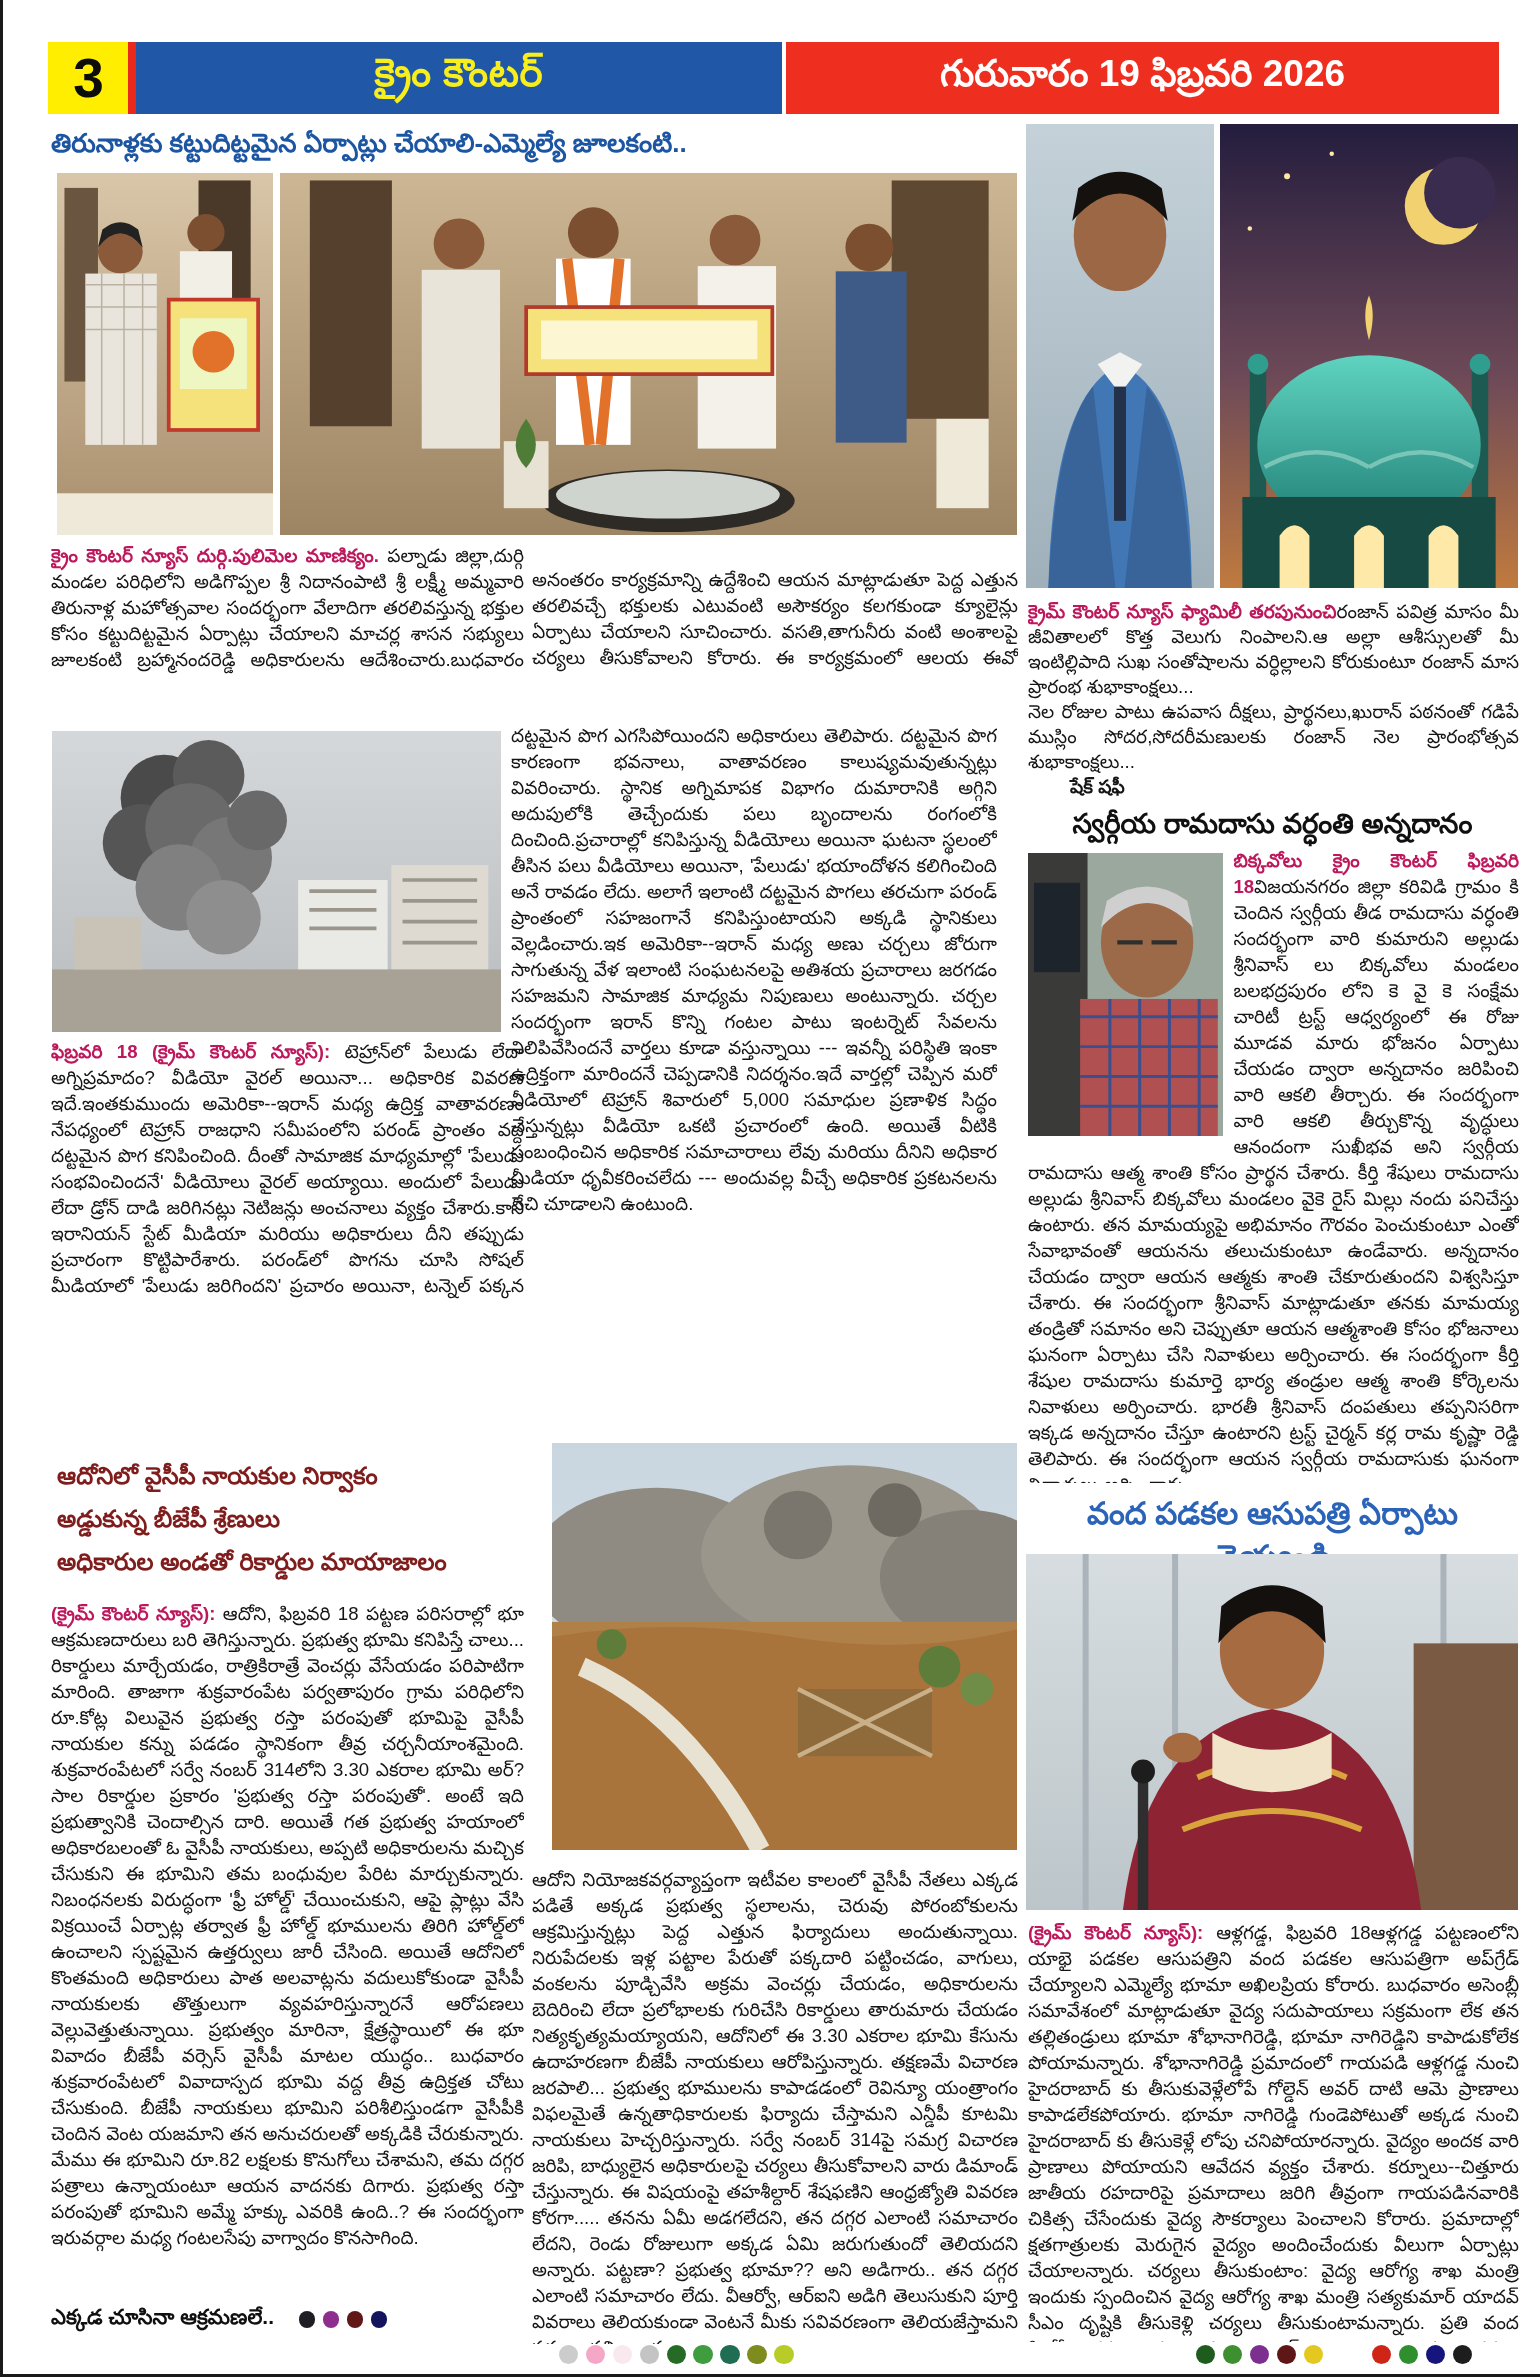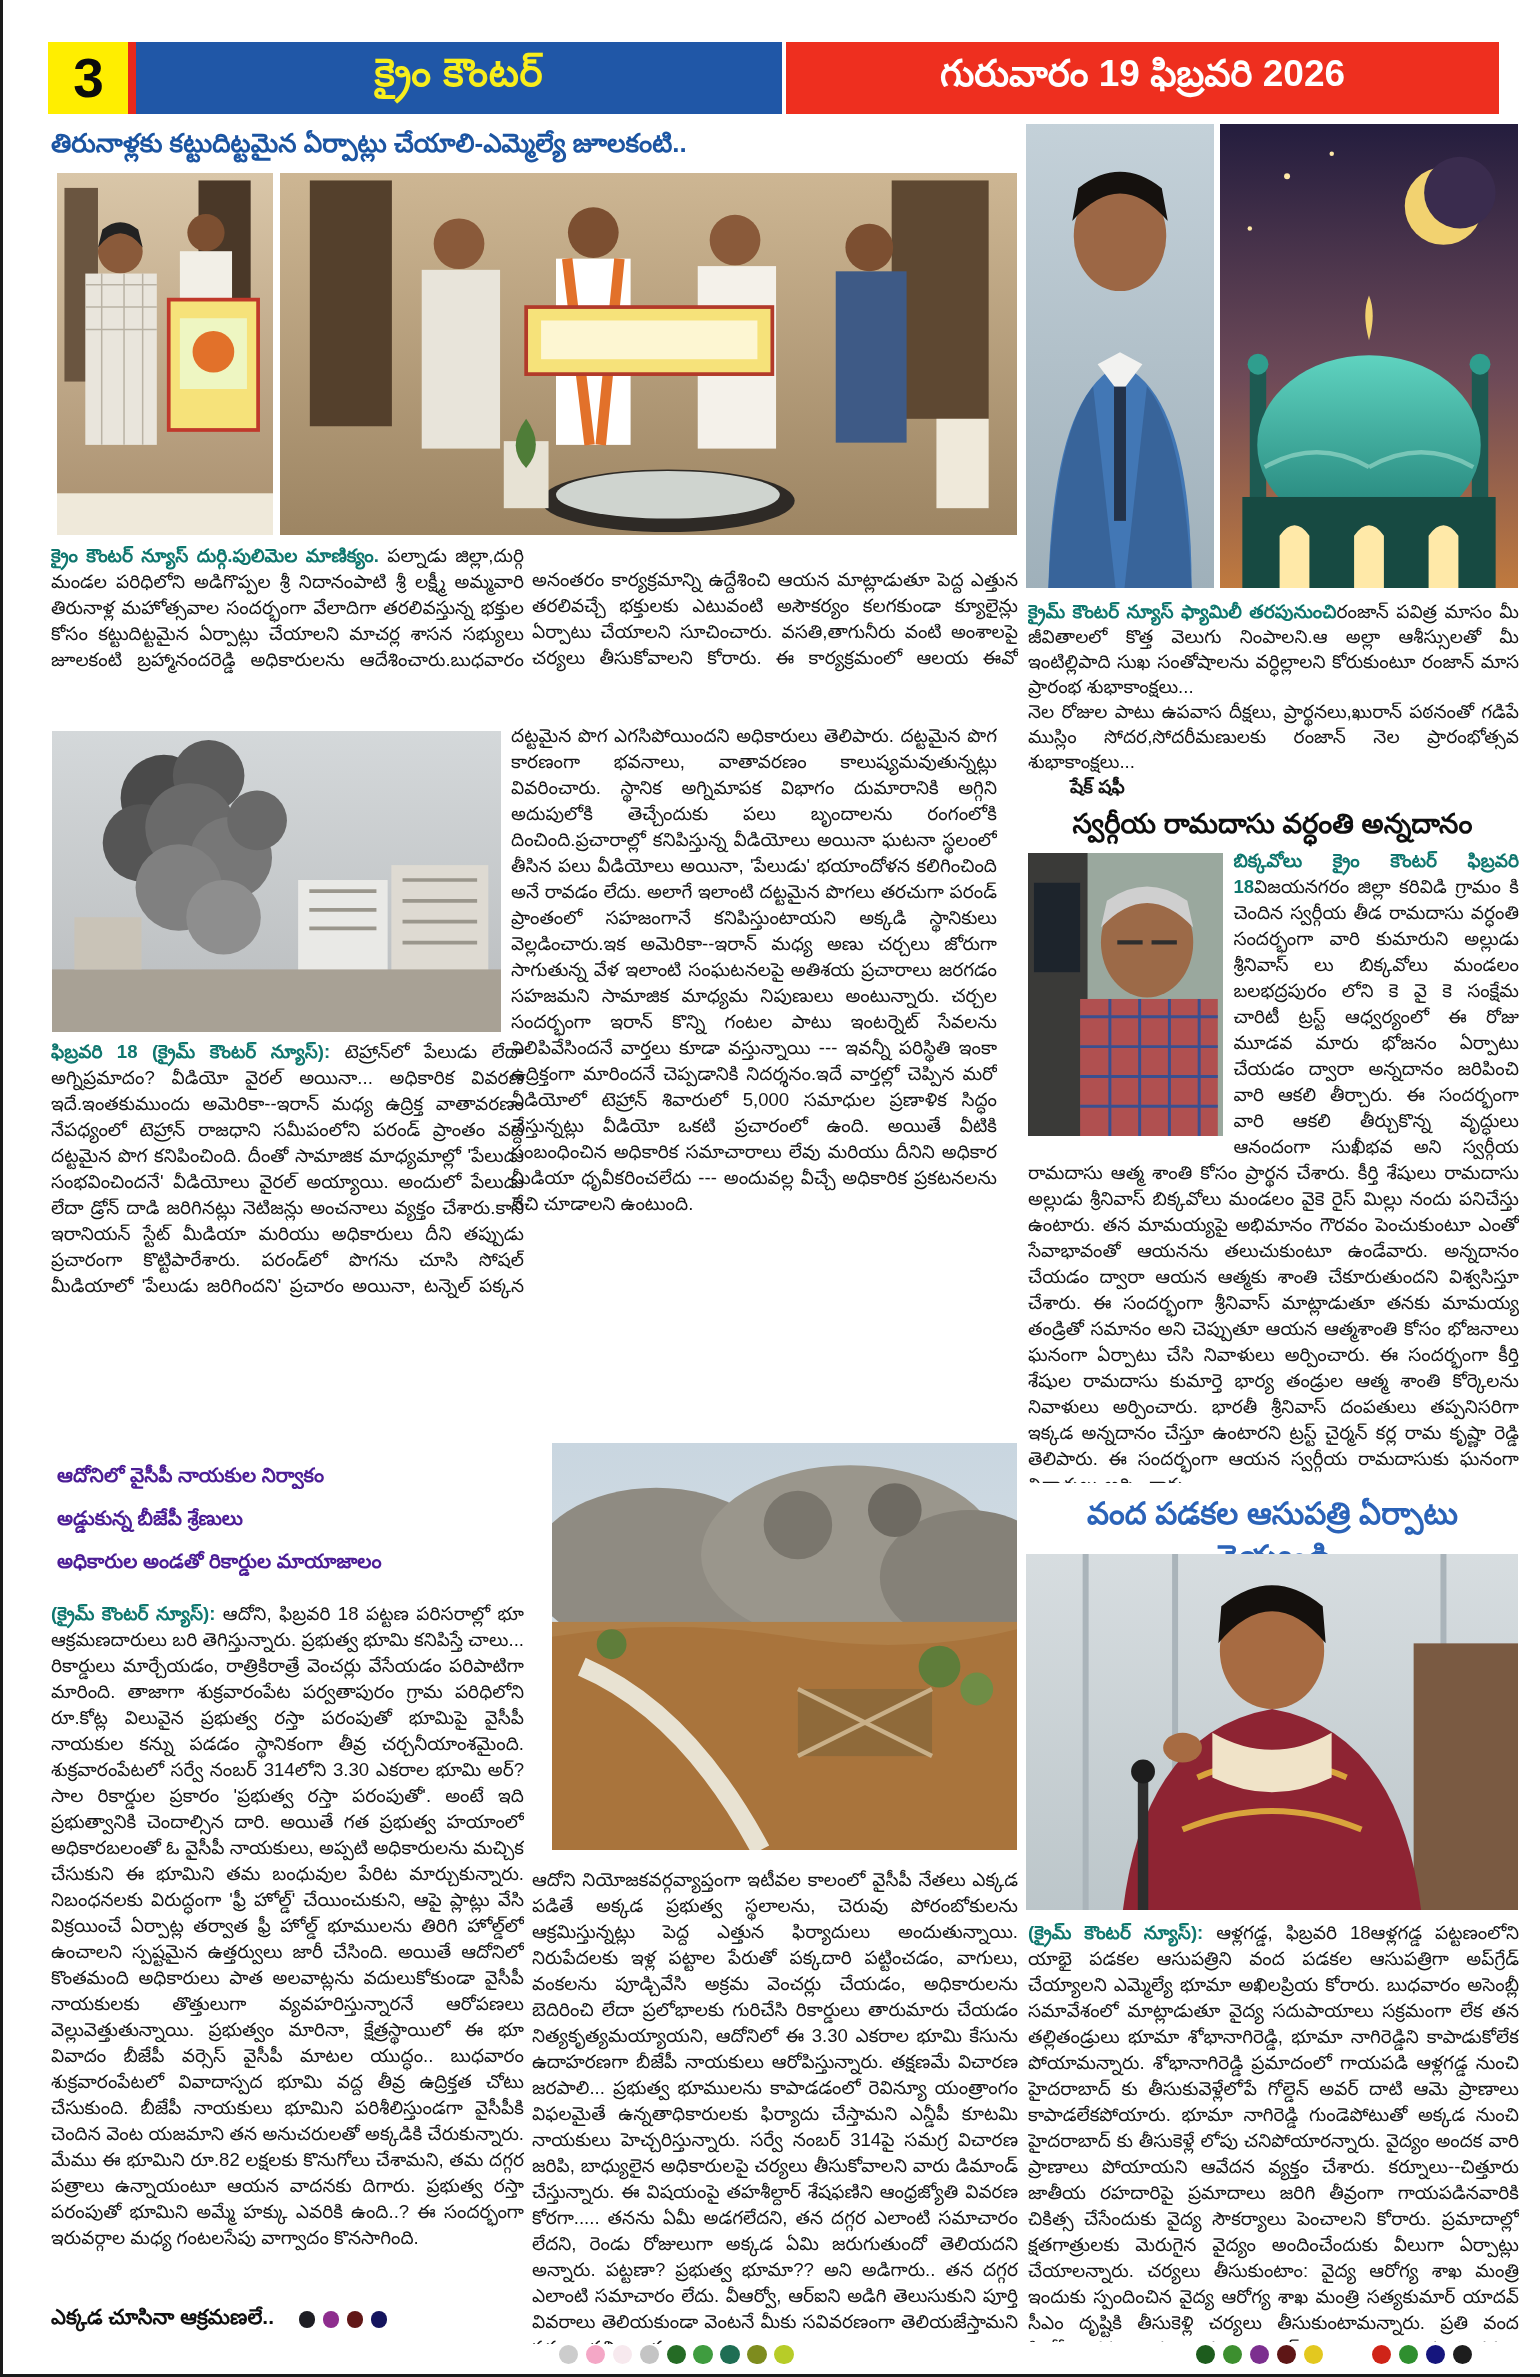--- a/index.html
+++ b/index.html
@@ -16,24 +16,24 @@
   .datebar{left:783px;top:42px;width:713px;height:72px;background:#ee2f1f;display:flex;align-items:center;justify-content:center;}
   .datetext{color:#ffffff;font-size:37px;font-weight:bold;}
   
   .h1{left:48px;top:122px;width:974px;font-size:26px;line-height:42px;font-weight:bold;color:#1c55a2;}
   .h2{left:48px;top:674px;width:969px;font-size:32px;line-height:40px;font-weight:bold;color:#3c0f0a;}
   .hbig{left:45px;top:1306px;width:992px;font-size:86px;line-height:101px;font-weight:bold;color:#2b63b8;
         text-shadow:5.2px 5.2px 0 #adc3e6;letter-spacing:-1.5px;}
   .h3{left:1025px;top:808px;width:489px;font-size:27.6px;font-weight:bold;color:#101010;text-align:center;}
   .h4{left:1025px;top:1496px;width:489px;font-size:31px;font-weight:bold;color:#2b63b8;text-align:center;}
   .subhead{left:54px;top:1454px;width:480px;}
-  .subhead div{font-size:20px;line-height:43px;font-weight:bold;color:#4c1d95;}
+  .subhead div{font-size:24px;line-height:43px;font-weight:bold;color:#7f1d1d;}
   
   .body-txt{font-size:18.6px;line-height:26px;text-align:justify;color:#141414;overflow:hidden;}
-  .lead{color:#0f766e;font-weight:bold;}
+  .lead{color:#be185d;font-weight:bold;}
   .cap1{left:48px;top:543px;width:473px;height:131px;}
   .mid1{left:529px;top:567px;width:486px;height:106px;}
   .ramzan{left:1025px;top:599px;width:491px;height:203px;line-height:25px;}
   .ramzan .sig{display:block;font-weight:bold;text-align:left;padding-left:42px;}
   .cap2{left:48px;top:1039px;width:473px;height:262px;}
   .mid2{left:508px;top:723px;width:486px;height:577px;}
   .landL{left:48px;top:1601px;width:473px;height:704px;}
   .landM{left:529px;top:1867px;width:486px;height:477px;}
   .ramabody{left:1025px;top:848px;width:491px;height:635px;}
   .hosp{left:1025px;top:1920px;width:491px;height:422px;}

